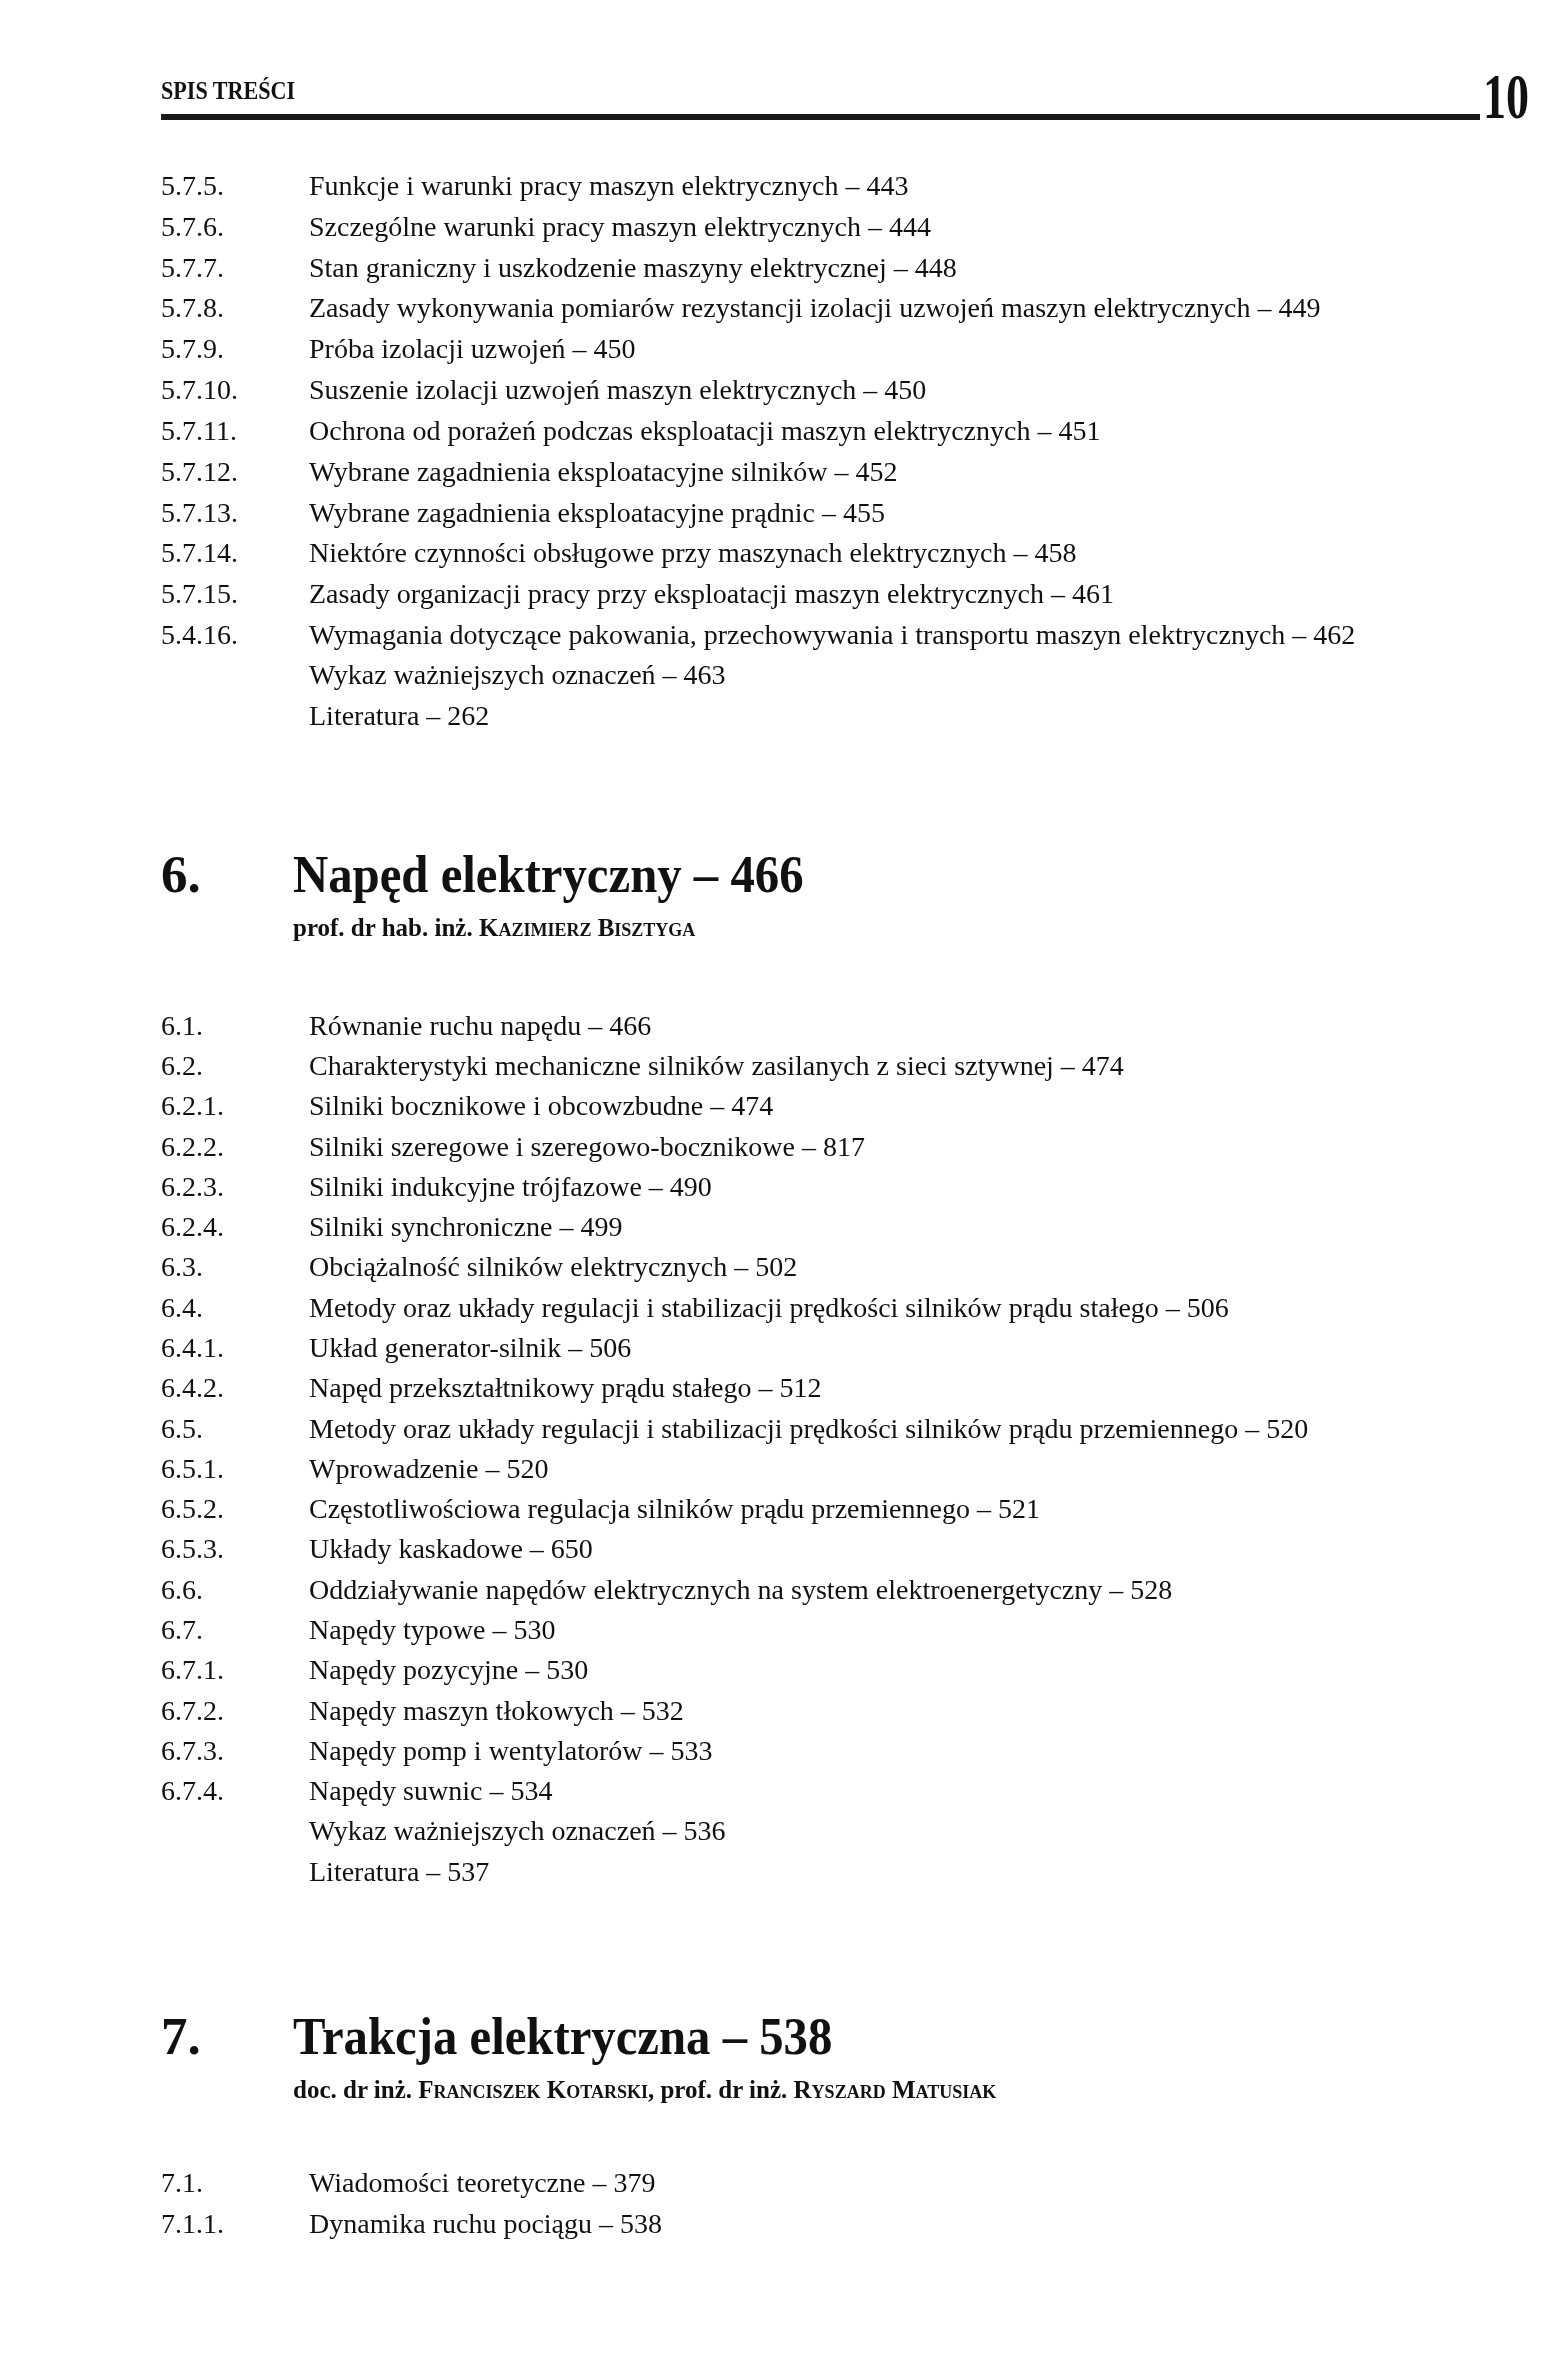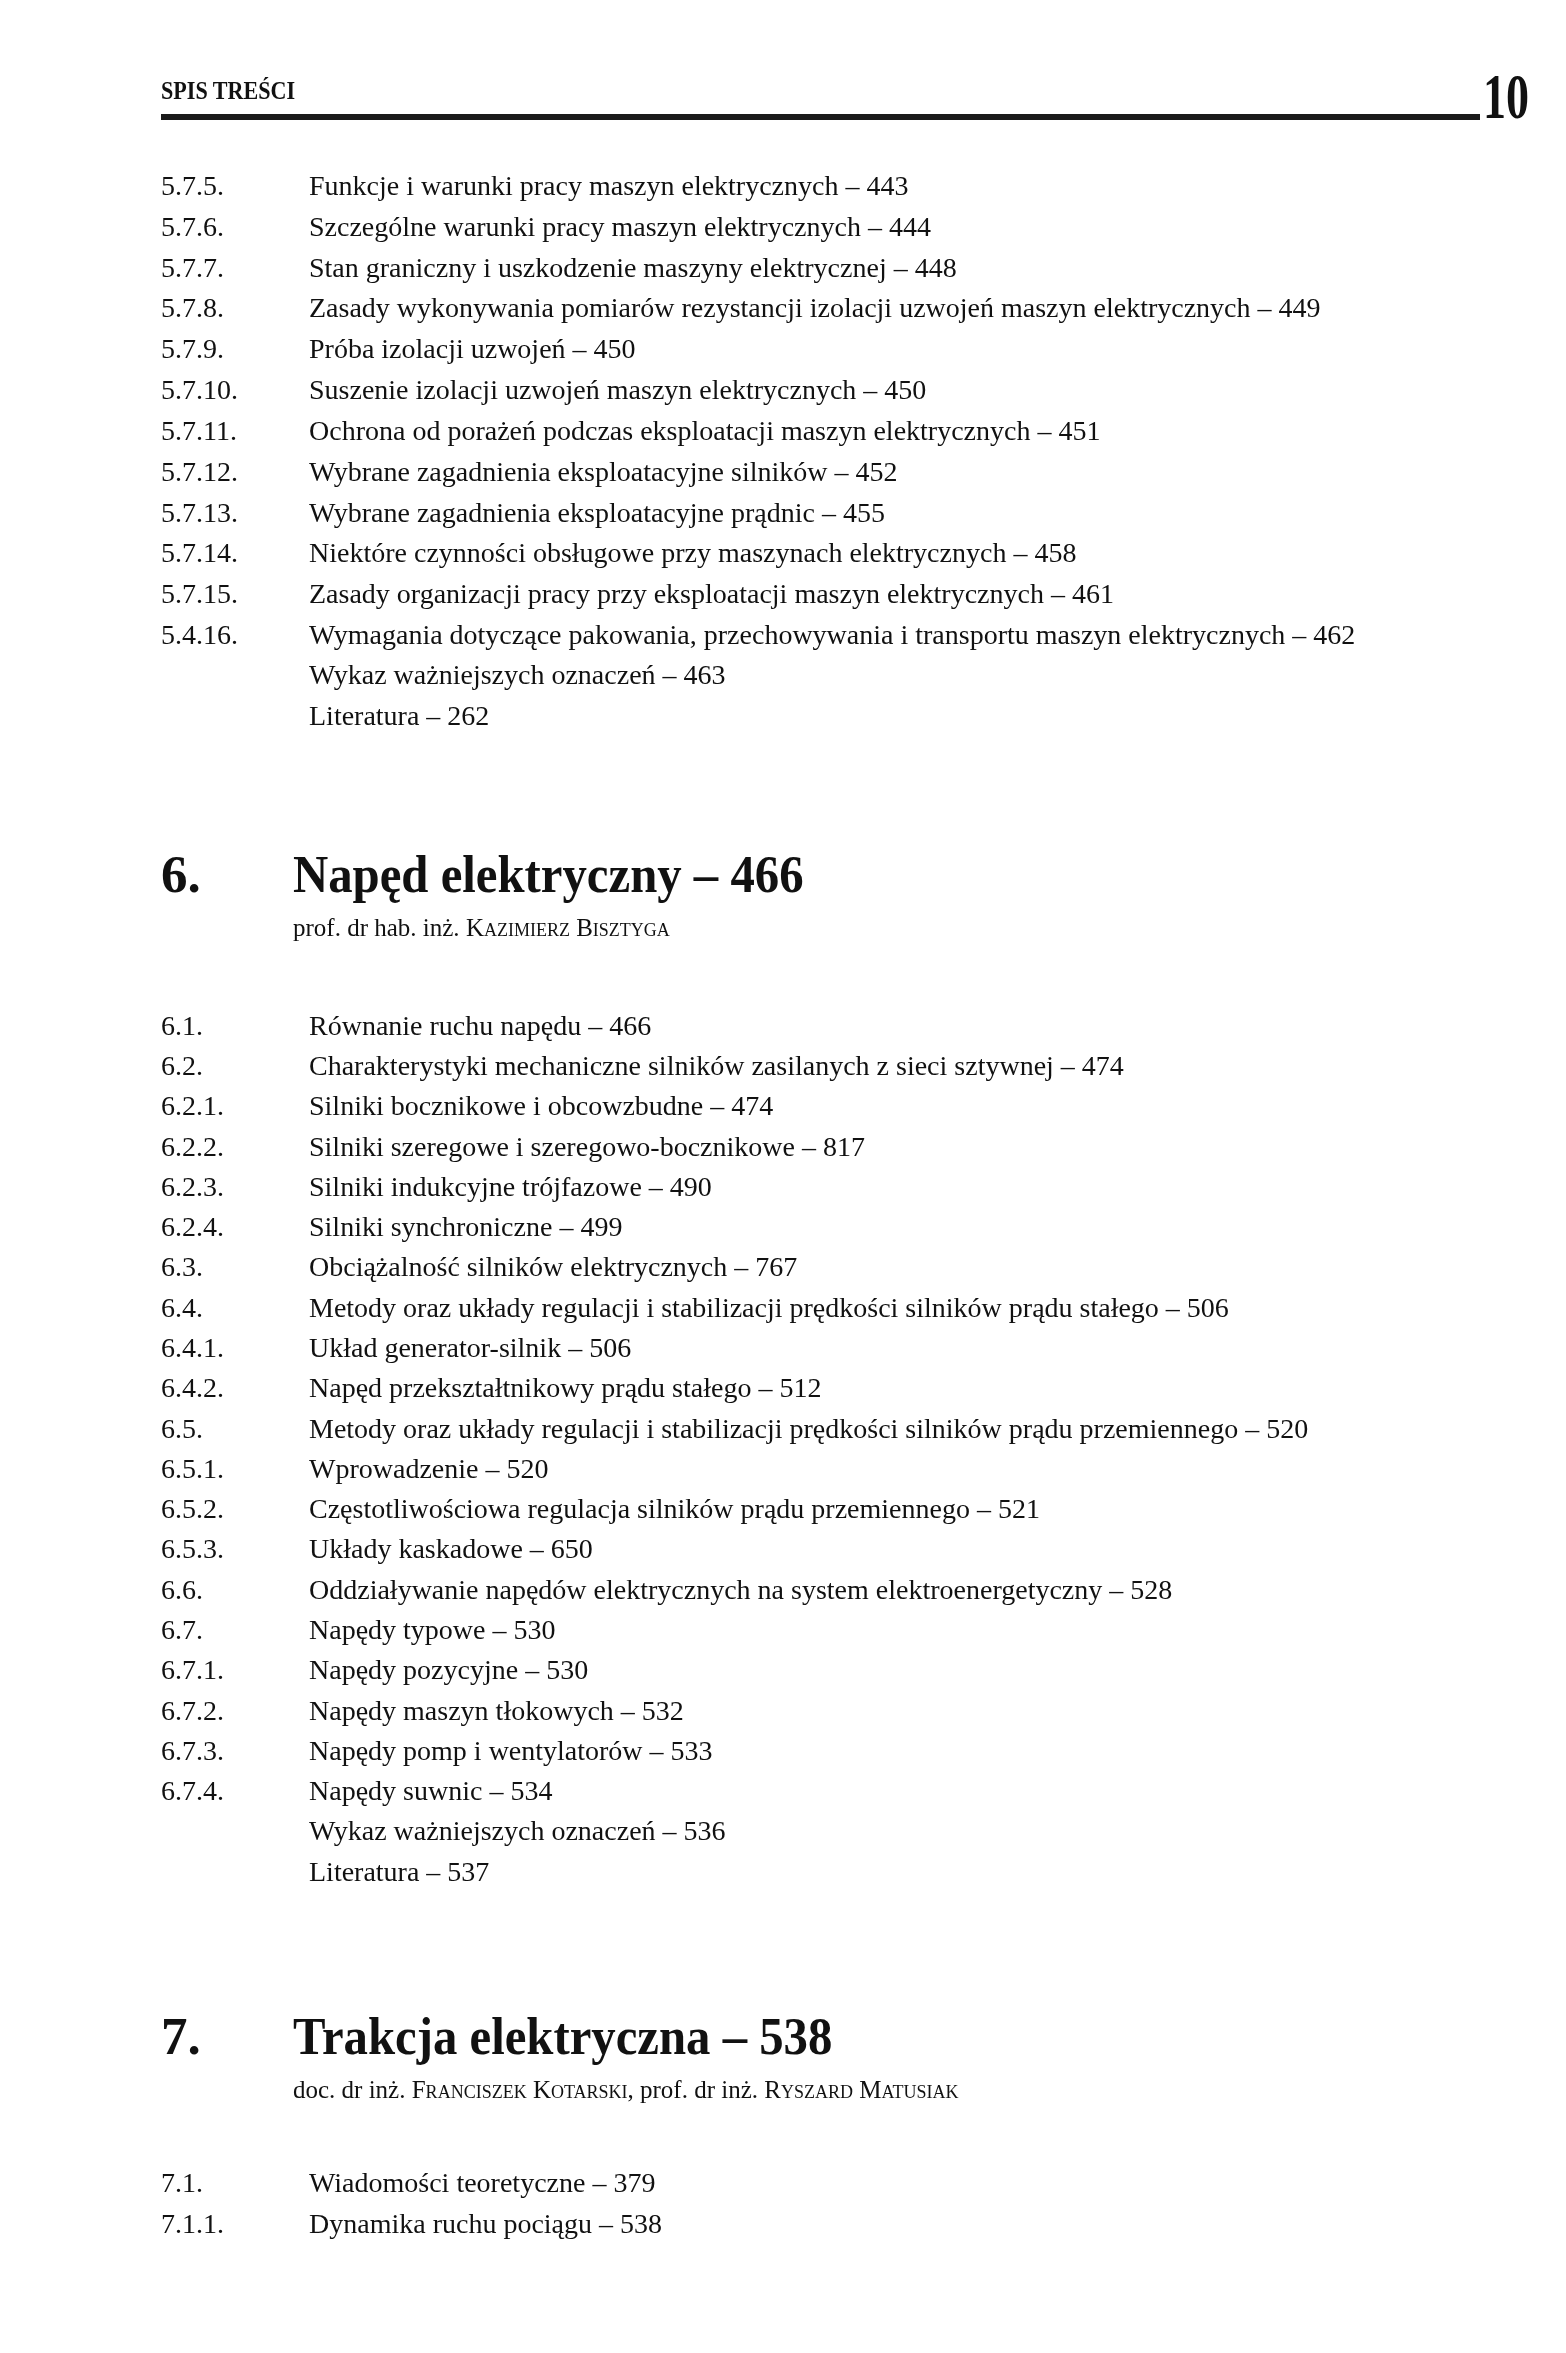--- a/index.html
+++ b/index.html
@@ -37,21 +37,21 @@
     position: absolute; left: 0; top: 0;
     font-weight: bold; font-size: 53px; line-height: 61px;
   }
   .chapter-title {
     position: absolute; left: 132px; top: 0;
     font-weight: bold; font-size: 53px; line-height: 61px;
     transform: scaleX(0.92); transform-origin: left;
   }
   .chapter-author {
     position: absolute; left: 132px; top: 67px;
-    font-size: 25px; line-height: 33px;
+    font-size: 25px; line-height: 33px; font-weight: bold;
   }
   .sc { font-variant: small-caps; }
 </style>
 </head>
 <body>
 
 <div class="header">
   <div class="header-title">SPIS TREŚCI</div>
   <div class="header-rule"></div>
   <div class="header-page">10</div>
@@ -142,21 +142,21 @@
   <div class="toc-row" style="top:1166px">
       <span class="toc-num">6.2.3.</span>
       <span class="toc-title">Silniki indukcyjne trójfazowe – 490</span>
     </div>
   <div class="toc-row" style="top:1206px">
       <span class="toc-num">6.2.4.</span>
       <span class="toc-title">Silniki synchroniczne – 499</span>
     </div>
   <div class="toc-row" style="top:1246px">
       <span class="toc-num">6.3.</span>
-      <span class="toc-title">Obciążalność silników elektrycznych – 767</span>
+      <span class="toc-title">Obciążalność silników elektrycznych – 502</span>
     </div>
   <div class="toc-row" style="top:1287px">
       <span class="toc-num">6.4.</span>
       <span class="toc-title">Metody oraz układy regulacji i stabilizacji prędkości silników prądu stałego – 506</span>
     </div>
   <div class="toc-row" style="top:1327px">
       <span class="toc-num">6.4.1.</span>
       <span class="toc-title">Układ generator-silnik – 506</span>
     </div>
   <div class="toc-row" style="top:1367px">

